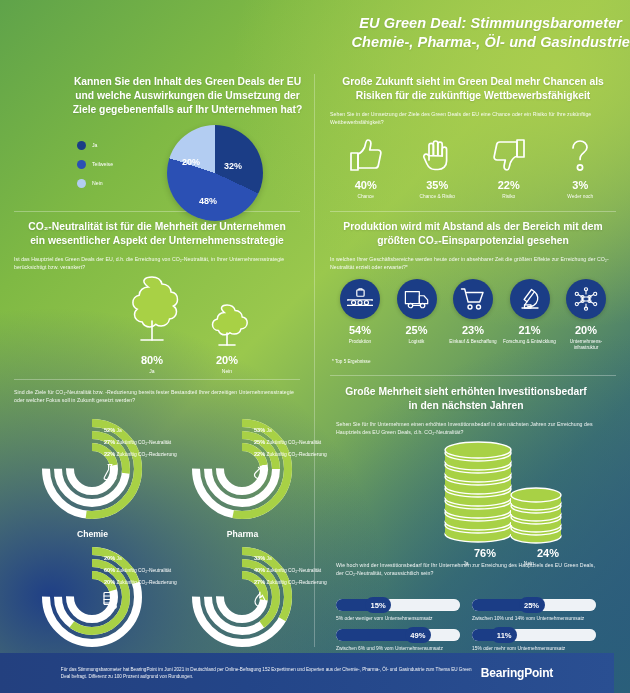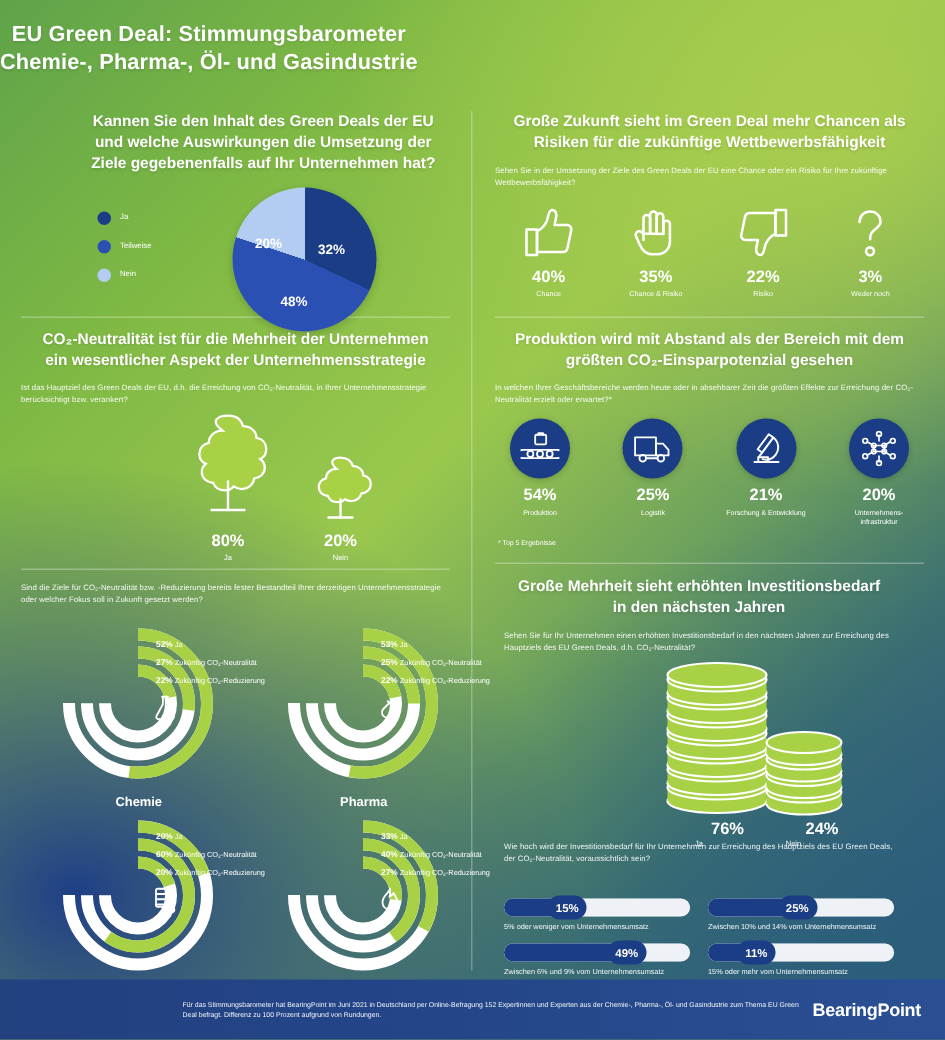--- a/index.html
+++ b/index.html
@@ -14,31 +14,31 @@
   #page {
     width:630px; height:693px; position:relative;
     background:
       radial-gradient(ellipse 520px 420px at 88% 10%, #a9cd4e 0%, rgba(169,205,78,0) 62%),
       radial-gradient(ellipse 560px 480px at 8% 86%, #1f3f86 0%, rgba(31,63,134,0) 60%),
       radial-gradient(ellipse 700px 600px at 100% 100%, #2a5f7a 0%, rgba(42,95,122,0) 60%),
       linear-gradient(135deg, #5fa34a 0%, #7fb944 22%, #9ac84d 45%, #6fa25c 62%, #3f7370 78%, #2c4f89 100%);
   }
 
   
-  .header { height:66px; display:flex; flex-direction:column; align-items:flex-start;
-            justify-content:center; }
+  .header { height:66px; display:flex; flex-direction:column; align-items:flex-end;
+            justify-content:center;font-style:italic; }
   .header h1 { font-size:14.5px; font-weight:bold; line-height:1.32; text-align:center;
                letter-spacing:.1px; text-shadow:0 1px 2px rgba(0,0,0,.12); }
 
   
   .grid { position:relative; height:589px; }
   .divider-v { position:absolute; left:314px; top:8px; bottom:8px; width:1px;
                background:rgba(255,255,255,.28); }
   .panel { position:absolute; padding:0 14px; }
-  .p-tl { left:4px;   top:0;   width:314px; height:143px;padding-left:43px; }
+  .p-tl { left:16px;   top:0;   width:314px; height:143px;padding-left:43px; }
   .p-tr { left:316px; top:0; width:314px; height:143px; }
   .p-ml { left:0;   top:145px; width:314px; height:168px; }
   .p-mr { left:316px; top:145px; width:314px; height:136px; }
   .p-bl { left:0;   top:315px; width:314px; height:237px; }
   .p-br { left:296px; top:310px; width:314px; height:279px;padding-left:40px; }
 
   .divider-h { position:absolute; height:1px; background:rgba(255,255,255,.3); }
   .dh-l1 { left:14px; width:286px; top:145px; }
   .dh-r1 { left:330px; width:286px; top:145px; }
   .dh-l2 { left:14px; width:286px; top:313px; }
@@ -125,23 +125,23 @@
   .bar-track { position:relative; height:12px; border-radius:6px; background:#eef2f6;
                box-shadow:inset 0 0 0 .5px rgba(255,255,255,.5); }
   .bar-fill { position:absolute; left:0; top:0; bottom:0; border-radius:6px; background:#1b3d86; }
   .bar-knob { position:absolute; top:50%; transform:translate(-50%,-50%);
               width:26px; height:16px; border-radius:8px; background:#1b3d86;
               display:flex; align-items:center; justify-content:center;
               font-size:7.6px; font-weight:bold; color:#fff; }
   .bar-cap { font-size:4.9px; margin-top:5px; color:rgba(255,255,255,.95); }
 
   
-  .footer { position:absolute; left:0; right:0; bottom:0; height:40px;
+  .footer { position:absolute; left:0; right:16px; bottom:0; height:40px;
             background:linear-gradient(90deg,#23407f 0%,#234588 40%,#2a4f92 100%);
-            display:flex; align-items:center; justify-content:flex-end;
+            display:flex; align-items:center; justify-content:center;
             padding:0 16px; }
   .footer-note { font-size:4.6px; line-height:1.62; max-width:420px; color:rgba(255,255,255,.95); }
   .brand { font-size:12px; font-weight:bold; letter-spacing:-.2px; }
 </style>
 </head>
 <body>
 
 <div id="page">
 
   <div class="header">
@@ -290,20 +290,31 @@
               <path d="M16.5 7.5h5l4 4.5v4h-9z"></path>
               <circle cx="7" cy="18" r="2.4"></circle>
                 <circle cx="20" cy="18" r="2.4"></circle>
               <path d="M9.4 18h8.2"></path>
             </svg>
           </div>
           <div class="pct">25%</div>
           <div class="cap">Logistik</div>
         </div>
 
+        <div class="circ-col">
+          <div class="circ">
+            <svg width="26" height="24" viewBox="0 0 26 24" fill="none" stroke="#ffffff" stroke-width="1.4" stroke-linejoin="round" stroke-linecap="round">
+              <path d="M1.5 2h3.2l3.4 13h11.6l3.3-9.5H6.6"></path>
+              <circle cx="10" cy="20" r="2"></circle>
+                <circle cx="18.5" cy="20" r="2"></circle>
+            </svg>
+          </div>
+          <div class="pct">23%</div>
+          <div class="cap">Einkauf &amp; Beschaffung</div>
+        </div>
 
         <div class="circ-col">
           <div class="circ">
             <svg width="24" height="24" viewBox="0 0 24 24" fill="none" stroke="#ffffff" stroke-width="1.3" stroke-linejoin="round" stroke-linecap="round">
               <path d="M13.5 2.5l3 2.2-7.4 10-3-2.2z"></path>
               <path d="M9.1 14.7l-2.3 3.1"></path>
               <path d="M16.5 4.7c3.6 2.7 4.4 7.8 1.7 11.4-2.1 2.8-5.6 3.9-8.8 3"></path>
               <path d="M4 21h16"></path>
                 <path d="M6.5 17.8h6.5v3.2H6.5z"></path>
             </svg>

